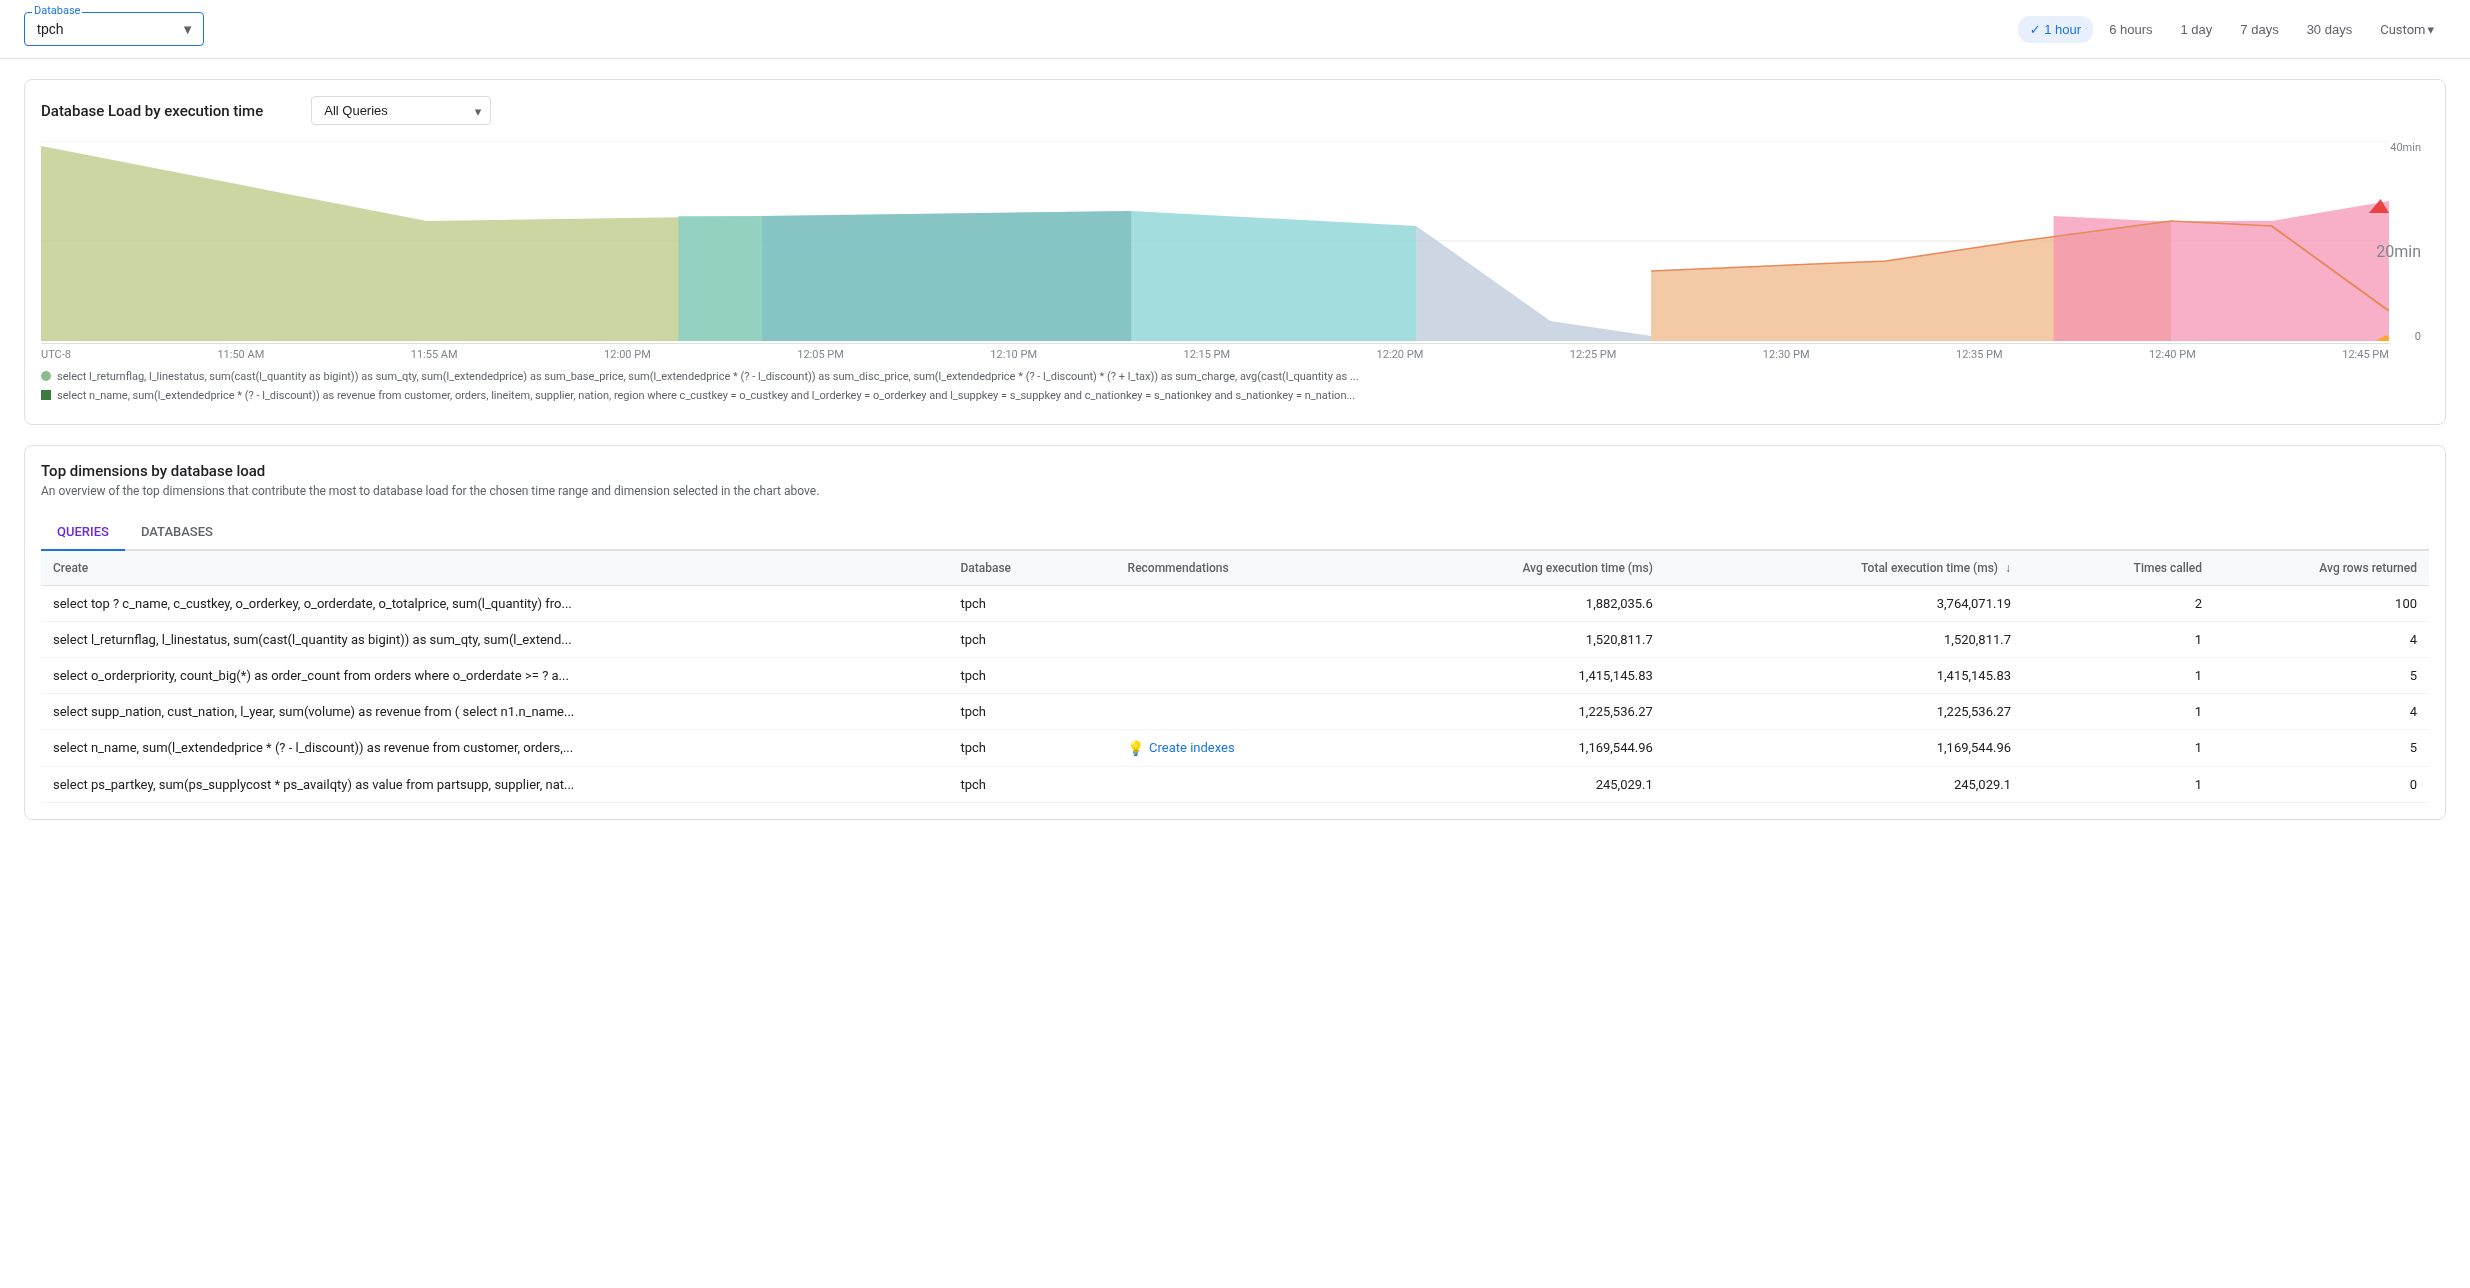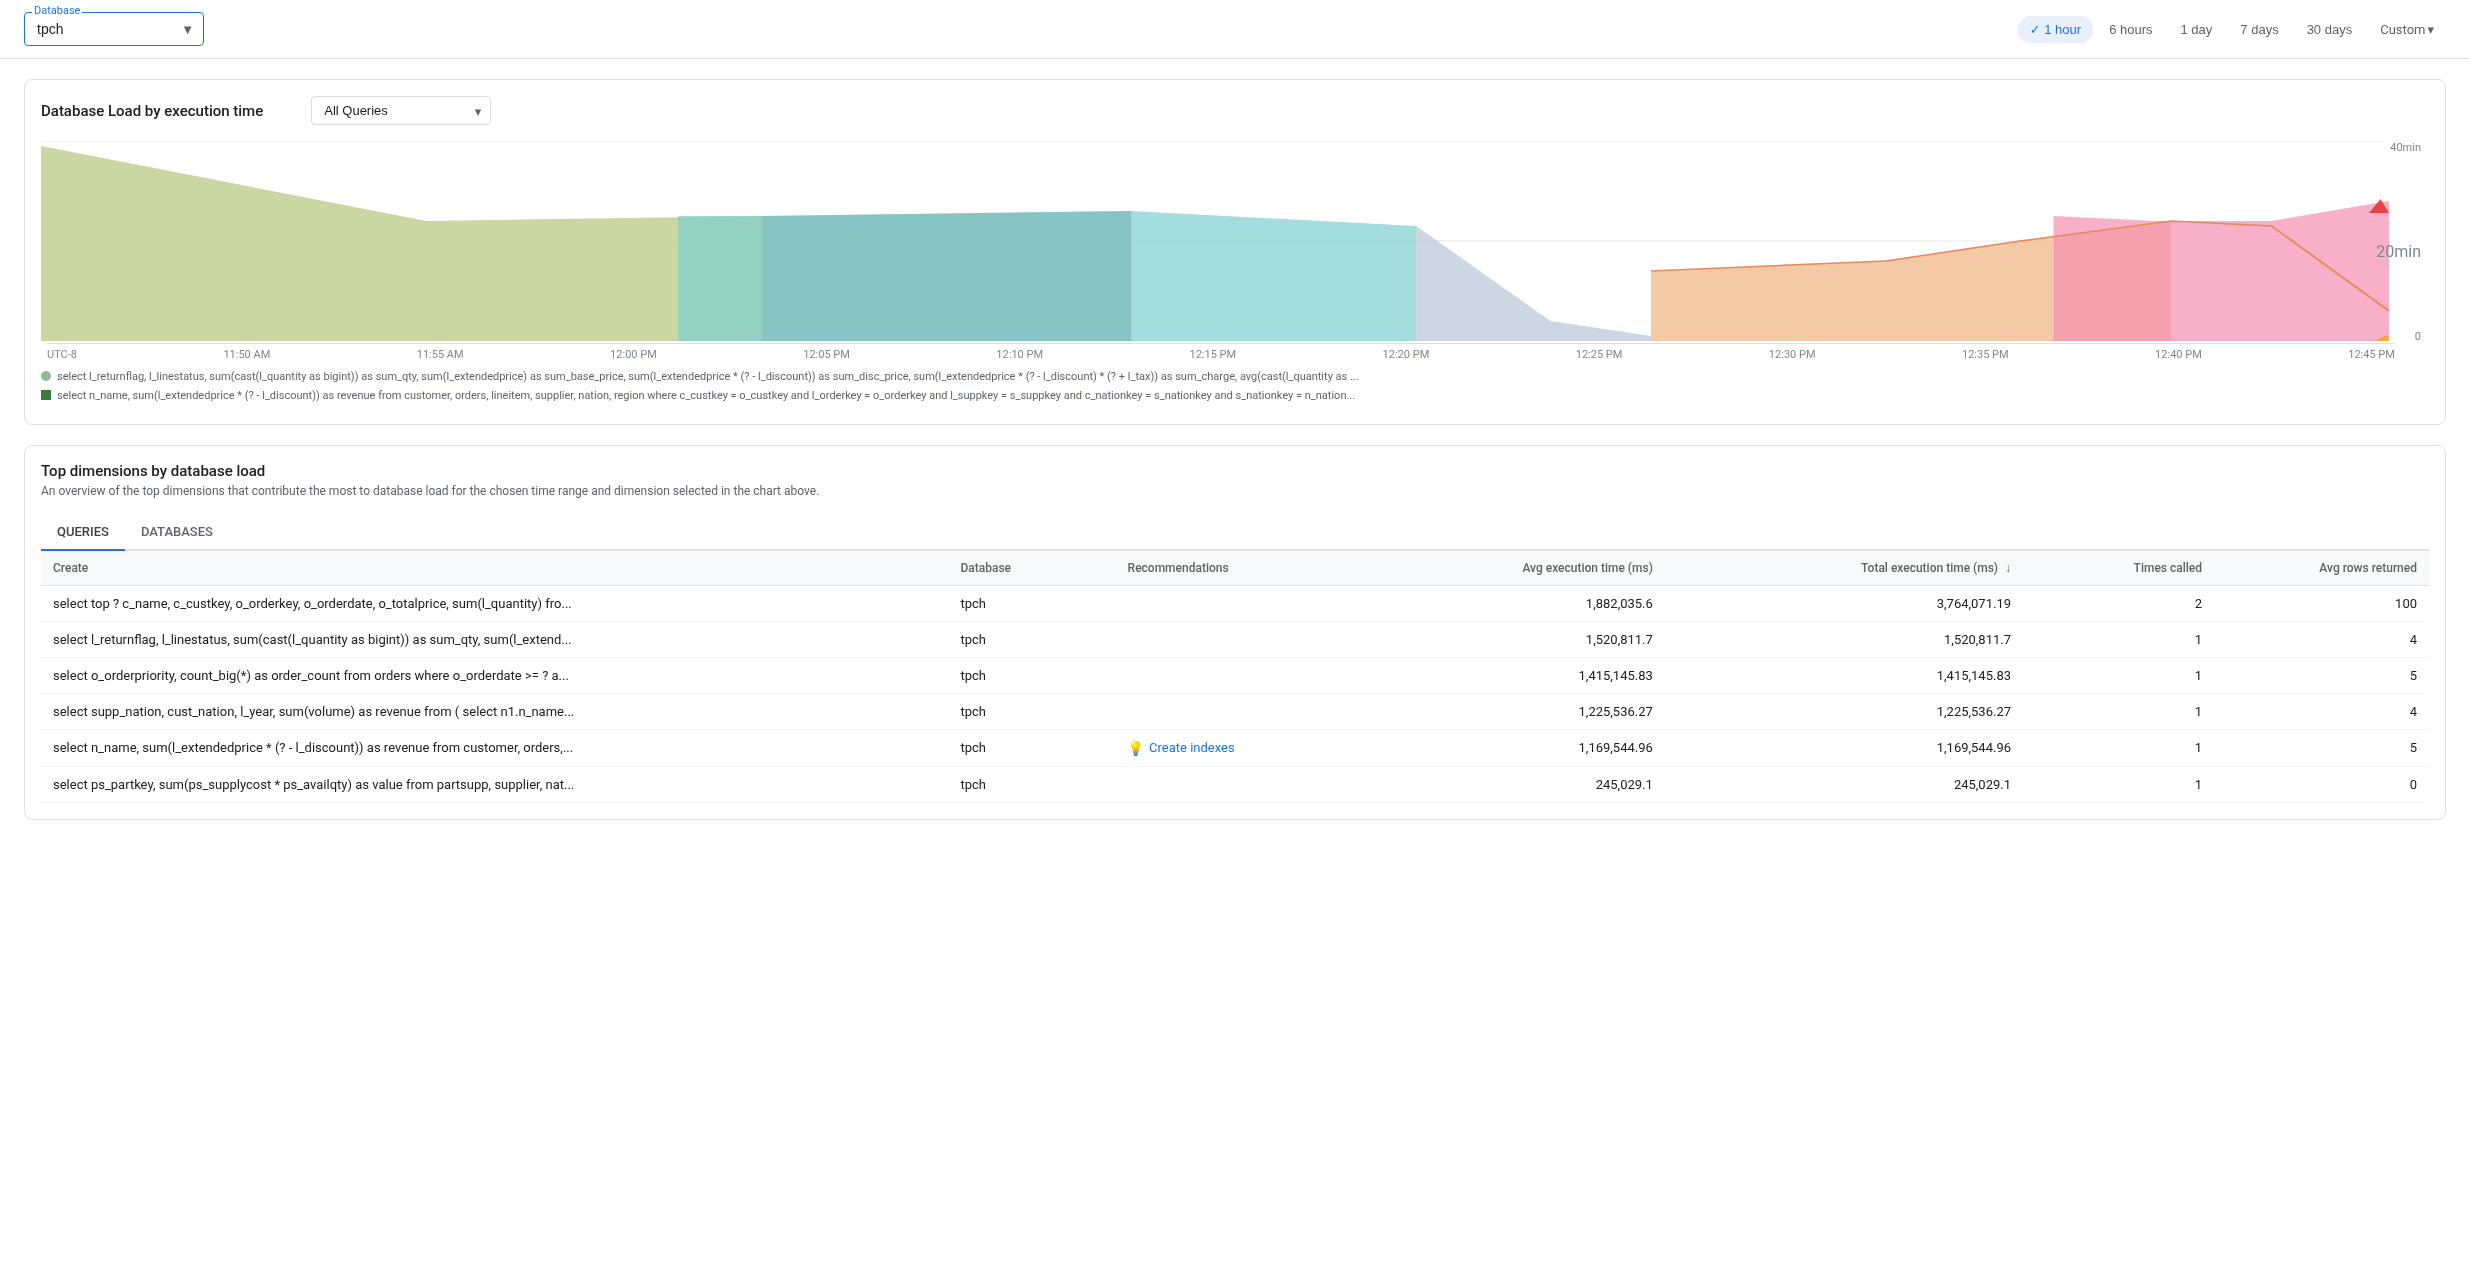--- a/index.html
+++ b/index.html
@@ -210,21 +210,21 @@
     .tab {
       padding: 10px 16px;
       font-size: 13px;
       font-weight: 500;
       cursor: pointer;
       color: #5f6368;
       border-bottom: 2px solid transparent;
       margin-bottom: -2px;
     }
     .tab.active {
-      color: #404040;
+      color: #6d28d9;
       border-bottom: 2px solid #1a73e8;
     }
 
     
     .data-table {
       width: 100%;
       border-collapse: collapse;
       font-size: 13px;
     }
     .data-table th {
@@ -331,21 +331,21 @@
 
       <polygon points="1200,75 1200,200 1400,200 1400,60 1330,80 1260,80 1200,75" fill="#f48fb1" opacity="0.7"></polygon>
 
       <polyline points="960,130 1100,120 1180,100 1270,80 1330,85 1400,170" fill="none" stroke="#e8895a" stroke-width="1.5"></polyline>
 
       <polygon points="1395,58 1388,72 1400,72" fill="#e53935" opacity="0.9"></polygon>
 
       <polygon points="1398,194 1404,200 1398,206 1392,200" fill="#f9a825" opacity="0.9"></polygon>
     </svg>
 
-    <div class="chart-x-axis" style="width:calc(100% - 40px);margin-left:6px;">
+    <div class="chart-x-axis" style="width:calc(100% - 40px);">
       <span>UTC-8</span>
       <span>11:50 AM</span>
       <span>11:55 AM</span>
       <span>12:00 PM</span>
       <span>12:05 PM</span>
       <span>12:10 PM</span>
       <span>12:15 PM</span>
       <span>12:20 PM</span>
       <span>12:25 PM</span>
       <span>12:30 PM</span>

